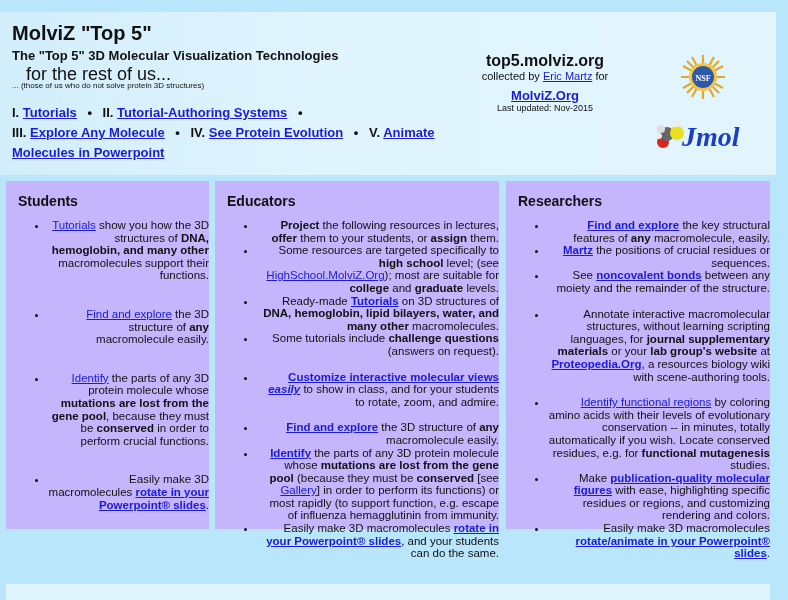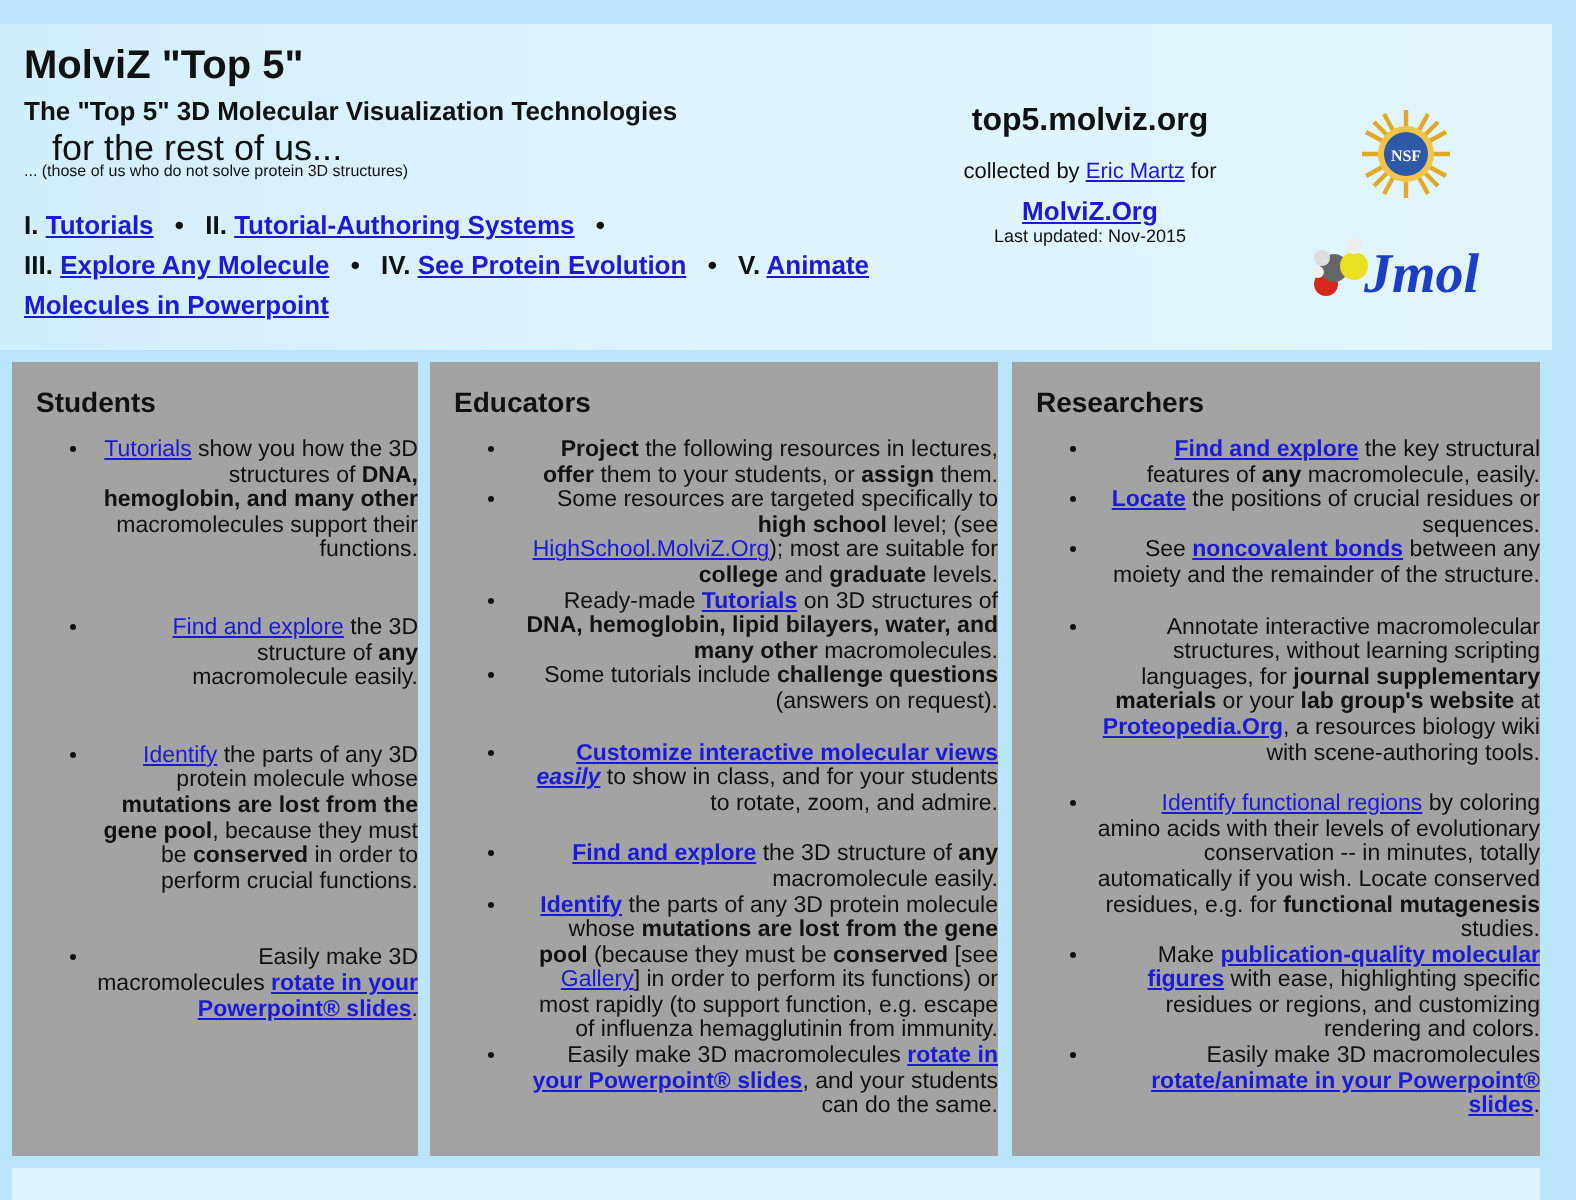--- a/index.html
+++ b/index.html
@@ -19,28 +19,28 @@
   .h-sub { position:absolute; left:12px; top:36px; font-size:13px; font-weight:bold; }
   .h-rest { position:absolute; left:26px; top:52px; font-size:18px; }
   .h-small { position:absolute; left:12px; top:69px; font-size:8px; }
   .h-nav { position:absolute; left:12px; top:91px; width:460px; font-size:13px; font-weight:bold; line-height:20px; }
   .h-nav a { font-weight:bold; }
   .h-nav .sep { margin:0 7px; }
   .center {
     position:absolute; left:460px; top:40px; width:170px; text-align:center;
   }
   .site { font-size:16px; font-weight:bold; }
-  .collected { font-size:11px; margin-top:10px; }
+  .collected { font-size:11px; margin-top:0; }
   .org { font-size:13px; font-weight:bold; margin-top:6px; }
   .updated { font-size:9px; margin-top:0; }
   .nsf { position:absolute; left:680px; top:42px; width:46px; height:46px; }
   .jmol { position:absolute; left:655px; top:104px; width:95px; height:36px; }
   .col {
-    position:absolute; top:181px; height:397px;
-    background:#a3a3a3;
+    position:absolute; top:181px; height:348px;
+    background:#c4b5fd;
   }
   .col h2 { margin:0; position:absolute; left:12px; top:12px; font-size:14px; font-weight:bold; }
   .col ul {
     position:absolute; left:12px; top:38px; margin:0; padding-left:30px;
     font-size:11.5px; line-height:12.6px;
   }
   .col li { margin:0;text-align:right; }
   .col li.gap { margin-top:26px; }
   .col li.gap2 { margin-top:13px; }
   .c1 { left:6px; width:203px; }
@@ -125,21 +125,21 @@
     <li class="gap2"><a href="#" style="font-weight:bold">Find and explore</a><span> the 3D structure of </span><b>any</b><span> macromolecule easily.</span></li>
     <li><a href="#" style="font-weight:bold">Identify</a><span> the parts of any 3D protein molecule whose </span><b>mutations are lost from the gene pool</b><span> (because they must be </span><b>conserved</b><span> [see </span><a href="#">Gallery</a><span>] in order to perform its functions) or most rapidly (to support function, e.g. escape of influenza hemagglutinin from immunity.</span></li>
     <li><span>Easily make 3D macromolecules </span><a href="#" style="font-weight:bold">rotate in your Powerpoint® slides</a><span>, and your students can do the same.</span></li>
   </ul>
 </div>
 
 <div class="col c3">
   <h2>Researchers</h2>
   <ul>
     <li><a href="#" style="font-weight:bold">Find and explore</a><span> the key structural features of </span><b>any</b><span> macromolecule, easily.</span></li>
-    <li><a href="#" style="font-weight:bold">Locate</a><span> the positions of crucial residues or sequences.</span></li>
+    <li><a href="#" style="font-weight:bold">Martz</a><span> the positions of crucial residues or sequences.</span></li>
     <li><span>See </span><a href="#" style="font-weight:bold">noncovalent bonds</a><span> between any moiety and the remainder of the structure.</span></li>
     <li class="gap2"><span>Annotate interactive macromolecular structures, without learning scripting languages, for </span><b>journal supplementary materials</b><span> or your </span><b>lab group's website</b><span> at </span><a href="#" style="font-weight:bold">Proteopedia.Org</a><span>, a resources biology wiki with scene-authoring tools.</span></li>
     <li class="gap2"><a href="#" style="font-weight:normal">Identify functional regions</a><span> by coloring amino acids with their levels of evolutionary conservation -- in minutes, totally automatically if you wish. Locate conserved residues, e.g. for </span><b>functional mutagenesis</b><span> studies.</span></li>
     <li><span>Make </span><a href="#" style="font-weight:bold">publication-quality molecular figures</a><span> with ease, highlighting specific residues or regions, and customizing rendering and colors.</span></li>
     <li><span>Easily make 3D macromolecules </span><a href="#" style="font-weight:bold">rotate/animate in your Powerpoint® slides</a><span>.</span></li>
   </ul>
 </div>
 
 <div class="bottom"></div>
 

